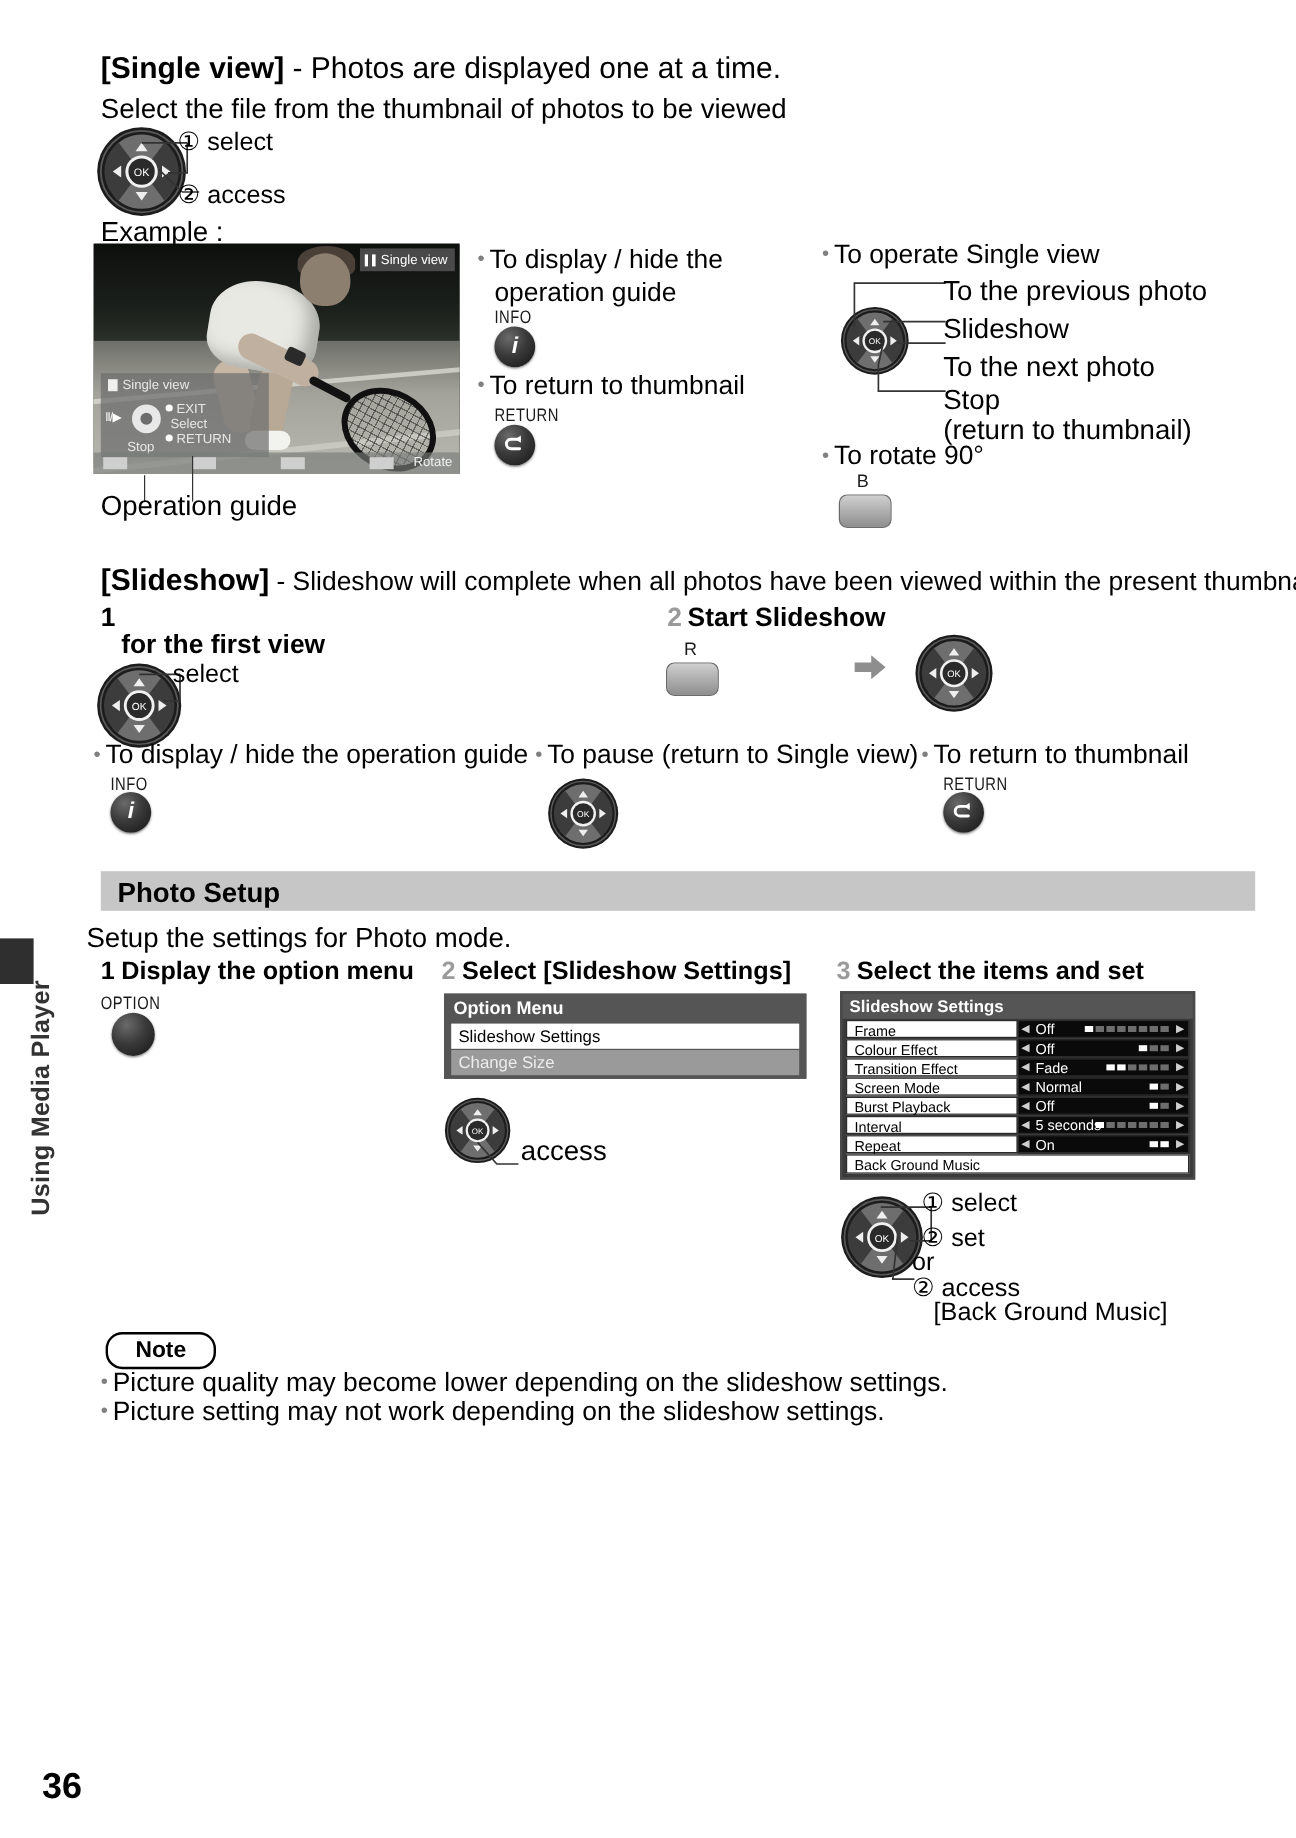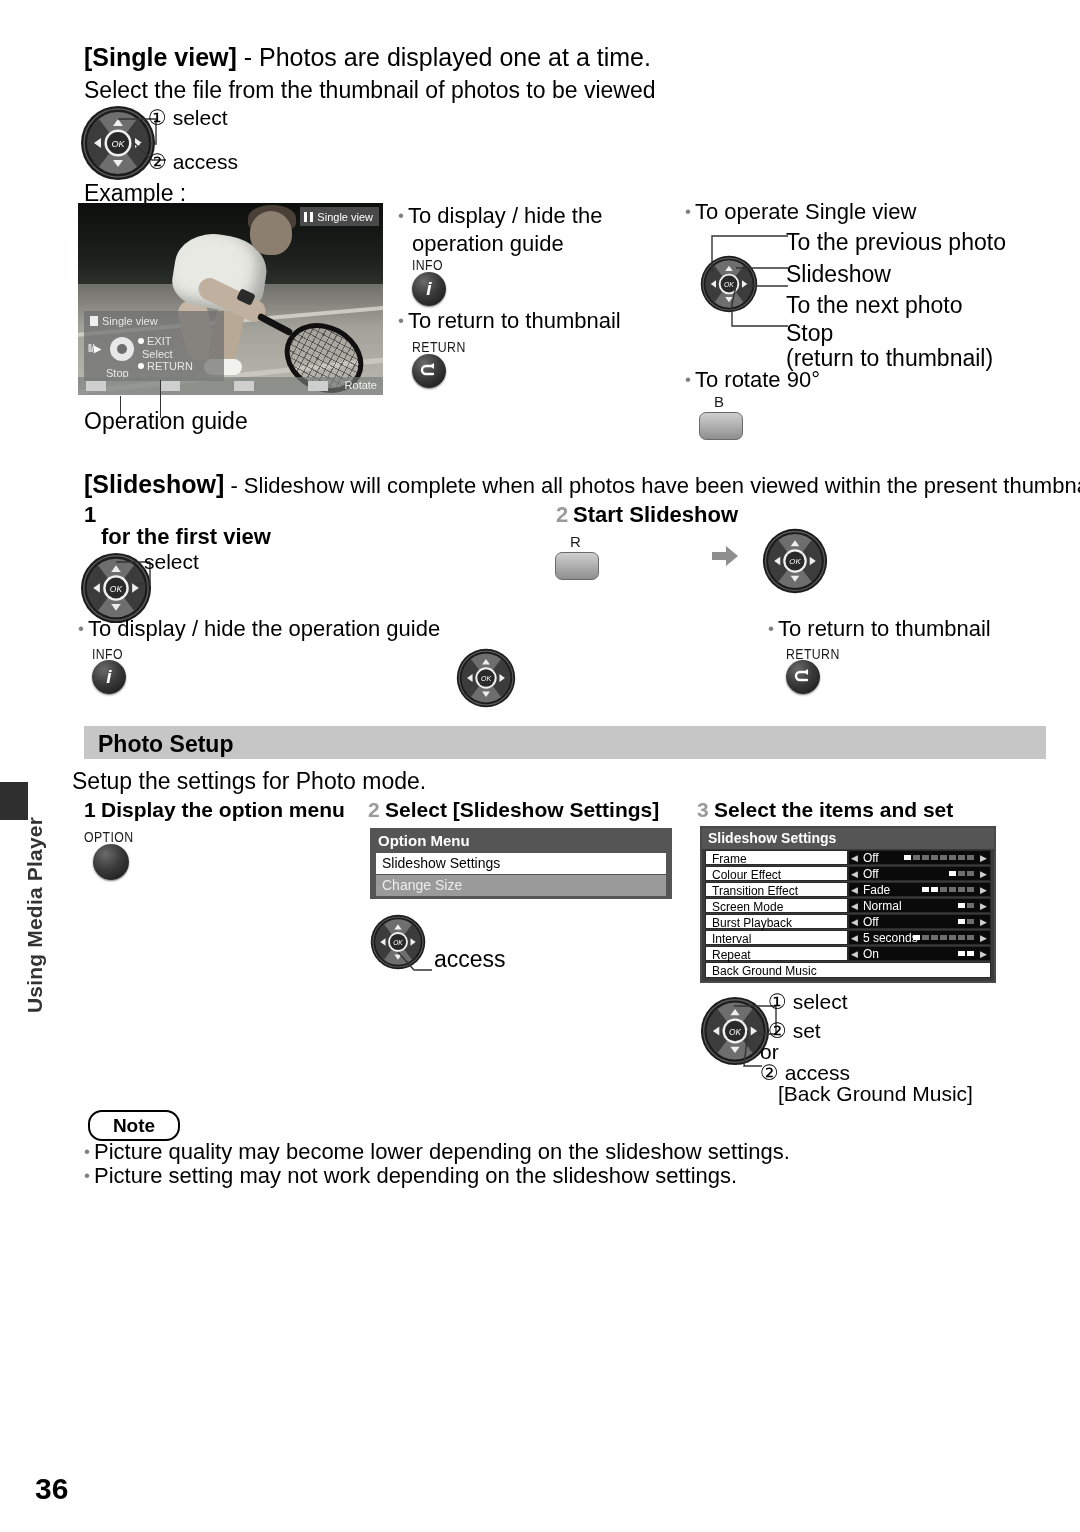--- a/index.html
+++ b/index.html
@@ -21,21 +21,21 @@
   
   .t{position:absolute;white-space:nowrap;}
   .h-title{font-size:25px;}
   .h-title b{font-weight:bold;}
   .sub{font-size:23px;}
   .small{font-size:20px;}
   .bul{position:absolute;font-size:22px;}
   .bul:before{content:"\2022";color:#808080;font-size:17px;margin-right:4px;vertical-align:2px;}
 
   
-  .dpad{position:absolute;font-style:italic;}
+  .dpad{position:absolute;}
   .dpad svg{display:block;}
 
   
   .rbtn{position:absolute;border-radius:50%;
     background:radial-gradient(circle at 35% 28%,#6a6a6a 0%,#3a3a3a 45%,#141414 100%);
     box-shadow:0 1px 2px rgba(0,0,0,.5);
     display:flex;align-items:center;justify-content:center;color:#fff;}
   .btn-cap{position:absolute;font-size:15px;letter-spacing:.5px;color:#1a1a1a;
     font-family:"Liberation Sans",sans-serif;transform:scaleX(.82);transform-origin:left center;}
 
@@ -326,20 +326,21 @@
       <polygon points="62,38 55,33 55,43" fill="#efefef"></polygon>
     </svg>
   </div>
 
   <div class="bul" style="left:78px;top:616px;"><span>To display / hide the operation guide</span></div>
   <div class="btn-cap" style="left:92px;top:645px;">INFO</div>
   <div class="rbtn" style="left:92px;top:660px;width:34px;height:34px;">
     <span style="font-size:19px;font-style:italic;font-weight:bold;">i</span>
   </div>
 
+  <div class="bul" style="left:446px;top:616px;"><span>To pause (return to Single view)</span></div>
   <div class="dpad" style="left:456px;top:648px;">
     <svg width="60" height="60" viewBox="0 0 76 76">
       <circle cx="38" cy="38" r="37" fill="#1c1c1c"></circle>
       <circle cx="38" cy="38" r="34" fill="none" stroke="#5a5a5a" stroke-width="1.5"></circle>
       <path d="M38 7 A31 31 0 0 1 62 19 L46 31 A13 13 0 0 0 30 31 L14 19 A31 31 0 0 1 38 7Z" fill="#6e6e6e"></path>
       <path d="M38 69 A31 31 0 0 1 14 57 L30 45 A13 13 0 0 0 46 45 L62 57 A31 31 0 0 1 38 69Z" fill="#6e6e6e"></path>
       <path d="M7 38 A31 31 0 0 1 19 14 L31 30 A13 13 0 0 0 31 46 L19 62 A31 31 0 0 1 7 38Z" fill="#3c3c3c"></path>
       <path d="M69 38 A31 31 0 0 0 57 14 L45 30 A13 13 0 0 1 45 46 L57 62 A31 31 0 0 0 69 38Z" fill="#3c3c3c"></path>
       <circle cx="38" cy="38" r="13.5" fill="#f1f1f1"></circle>
       <circle cx="38" cy="38" r="11" fill="#2a2a2a"></circle>

